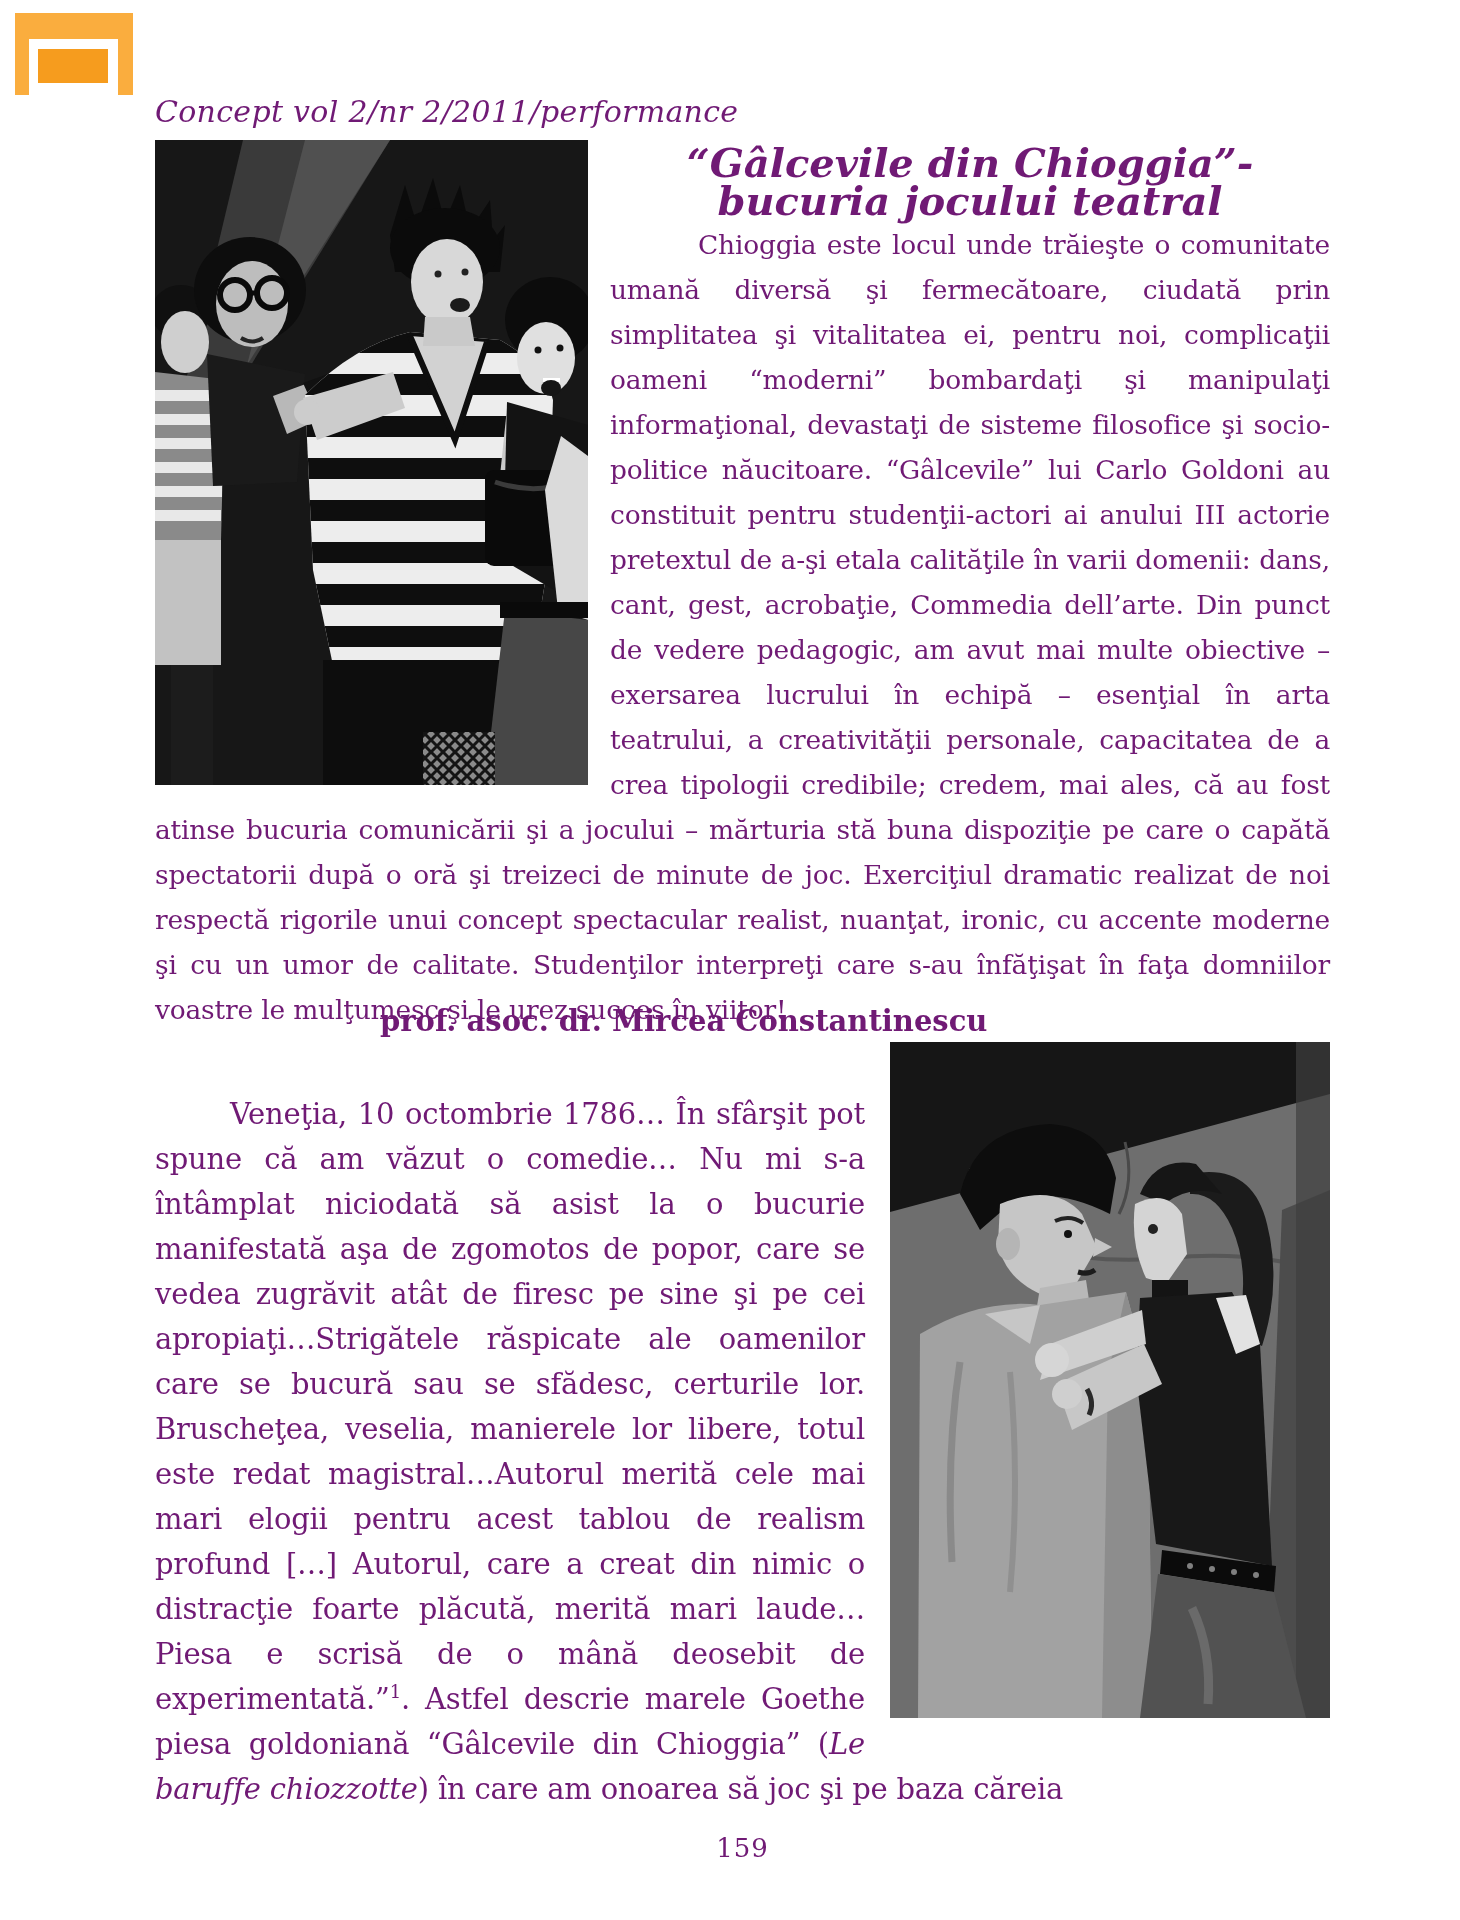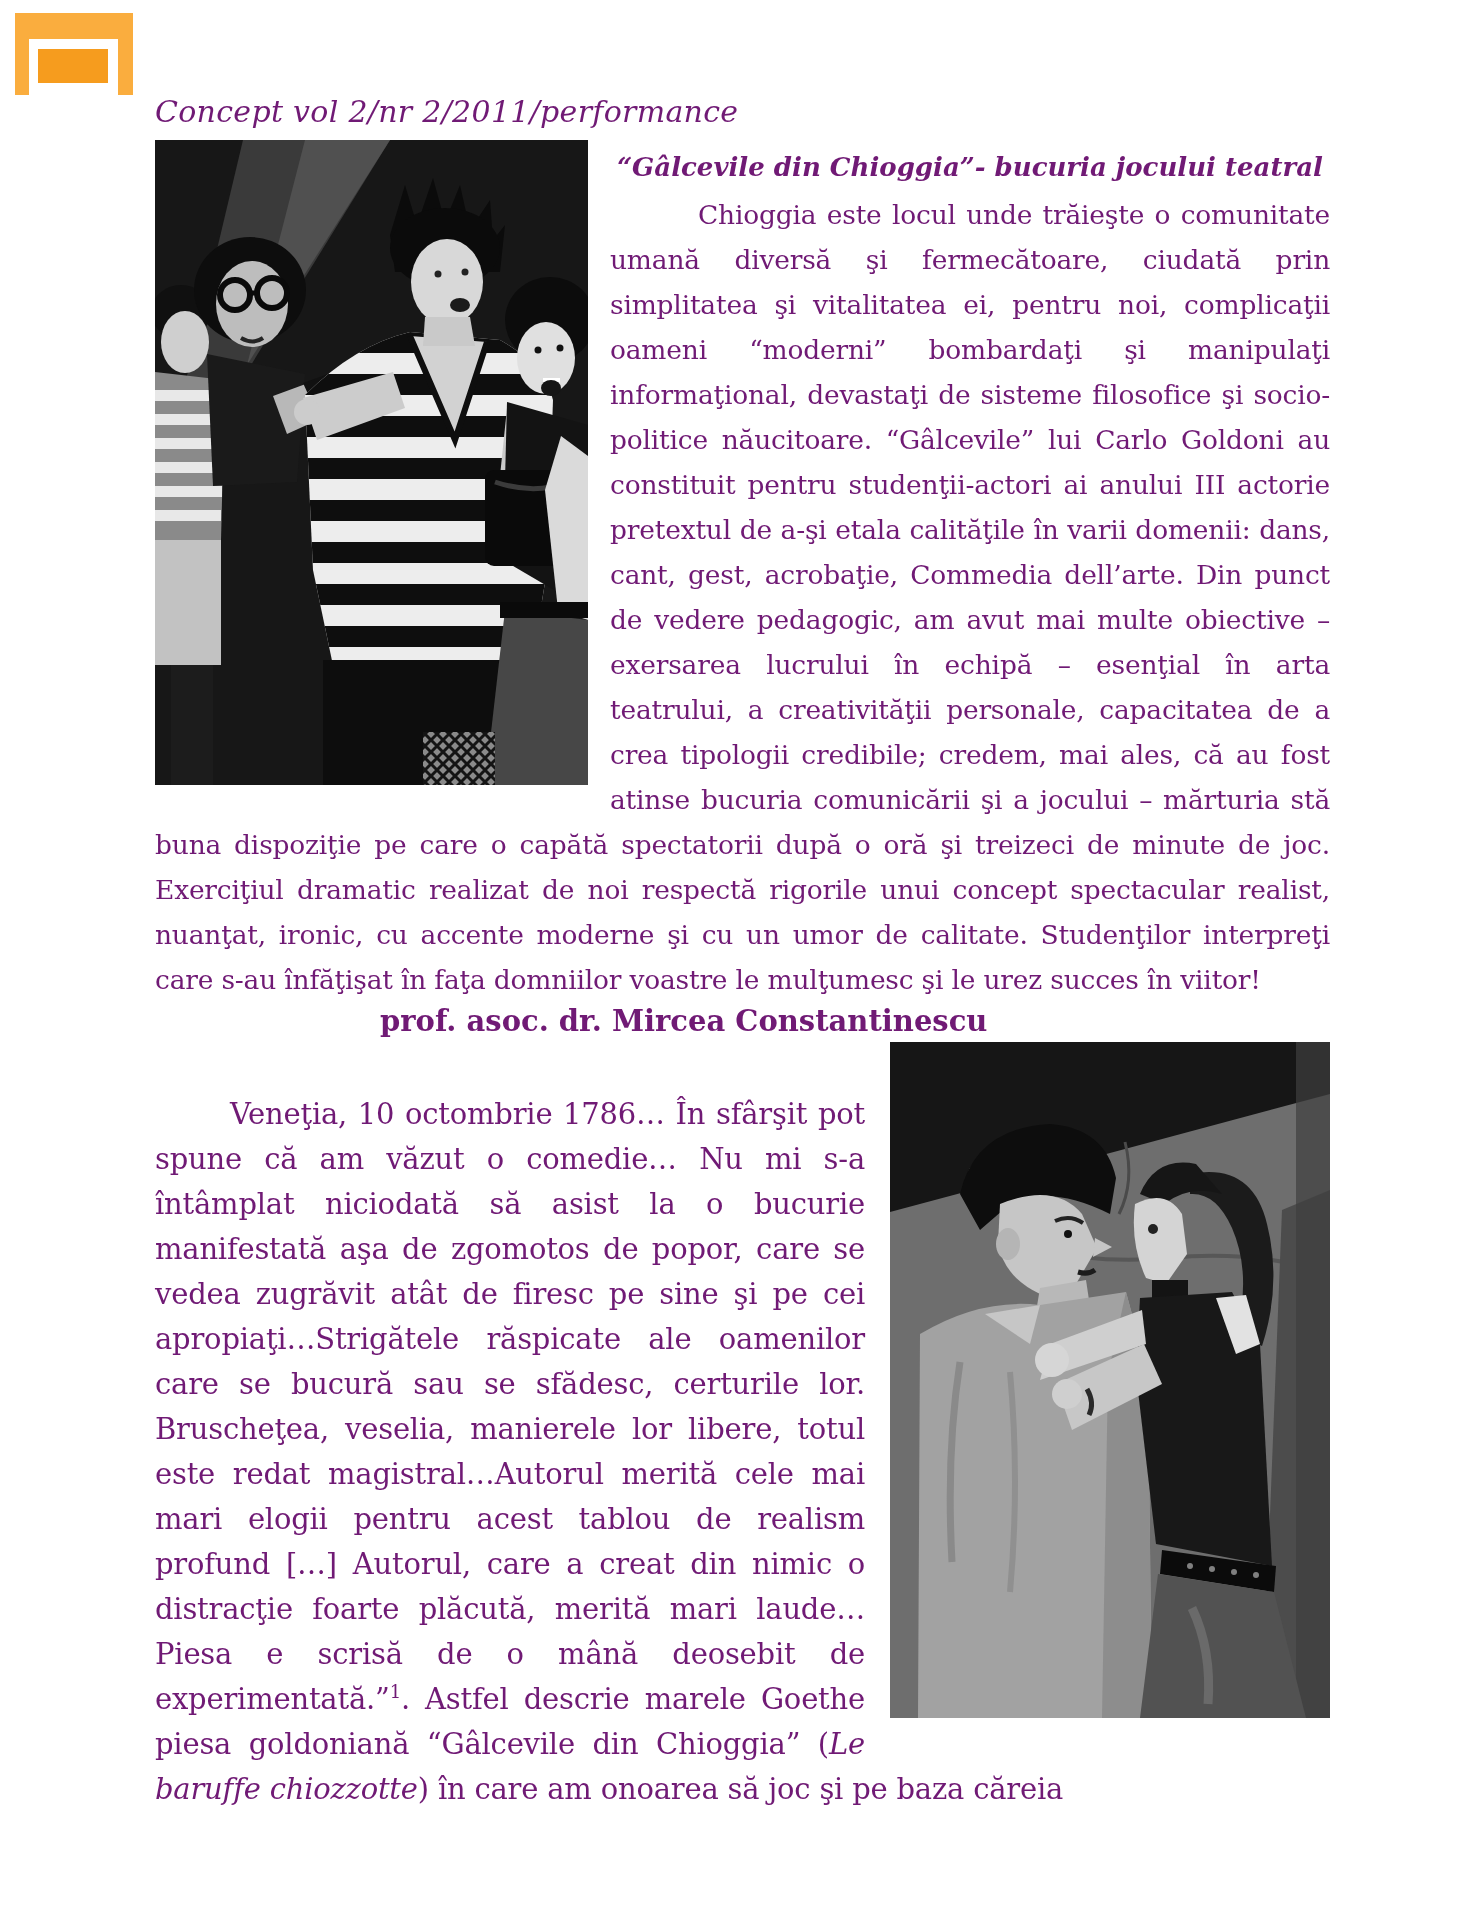--- a/index.html
+++ b/index.html
@@ -23,22 +23,22 @@
     letter-spacing:0.3px; white-space:nowrap;
   }
 
   
   .content {
     position:absolute; left:155px; top:140px; width:1175px;
     font-size:26.5px; line-height:45px; text-align:justify; letter-spacing:-0.2px;
   }
   .photo1-wrap { float:left; width:433px; height:645px; margin:0 22px 10px 0; }
   .article-title {
-    font-size:26px; font-weight:bold; font-style:italic;
-    margin:4px 0 2px 0; text-align:center; line-height:46px; letter-spacing:0;
+    font-size:40px; font-weight:bold; font-style:italic;
+    margin:4px 0 2px 0; text-align:center; line-height:38px; letter-spacing:0;
   }
   .para { margin:0; }
   .p1 { text-indent:88px; }
 
   
   .signature {
     position:absolute; left:380px; top:1004px;
     font-weight:bold; font-size:29px; white-space:nowrap;
   }
 
@@ -207,14 +207,15 @@
         <circle cx="344" cy="530" r="3" fill="#808080"></circle>
         <circle cx="366" cy="533" r="3" fill="#808080"></circle>
         <polygon points="268,532 384,550 416,676 250,676" fill="#525252"></polygon>
         <path d="M302,566 q20,42 16,96" stroke="#6a6a6a" stroke-width="9" fill="none"></path>
       </svg>
     </div>
     <p class="para p2"><span>Veneţia, 10 octombrie 1786… În sfârşit pot spune că am văzut o comedie… Nu mi s-a întâmplat niciodată să asist la o bucurie manifestată aşa de zgomotos de popor, care se vedea zugrăvit atât de firesc pe sine şi pe cei apropiaţi…Strigătele răspicate ale oamenilor care se bucură sau se sfădesc, certurile lor. Bruscheţea, veselia, manierele lor libere, totul este redat magistral…Autorul merită cele mai mari elogii pentru acest tablou de realism profund […] Autorul, care a creat din nimic o distracţie foarte plăcută, merită mari laude… Piesa e scrisă de o mână deosebit de experimentată.”</span><sup class="fn-ref">1</sup><span>. Astfel descrie marele Goethe piesa goldoniană “Gâlcevile din Chioggia” (</span><i>Le baruffe chiozzotte</i><span>) în care am onoarea să joc şi pe baza căreia</span></p>
   </div>
 
 
+  <div class="pagenum">159</div>
 
 </div>
 
 </body></html>

